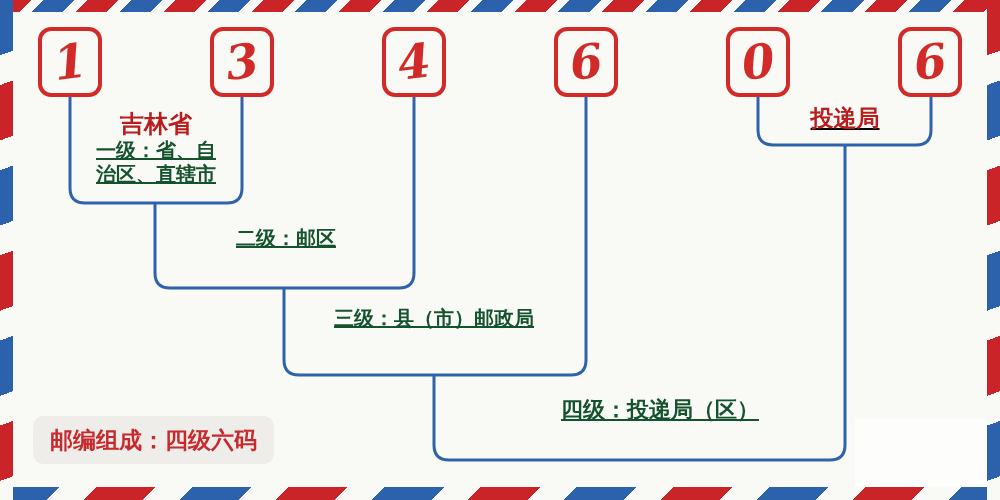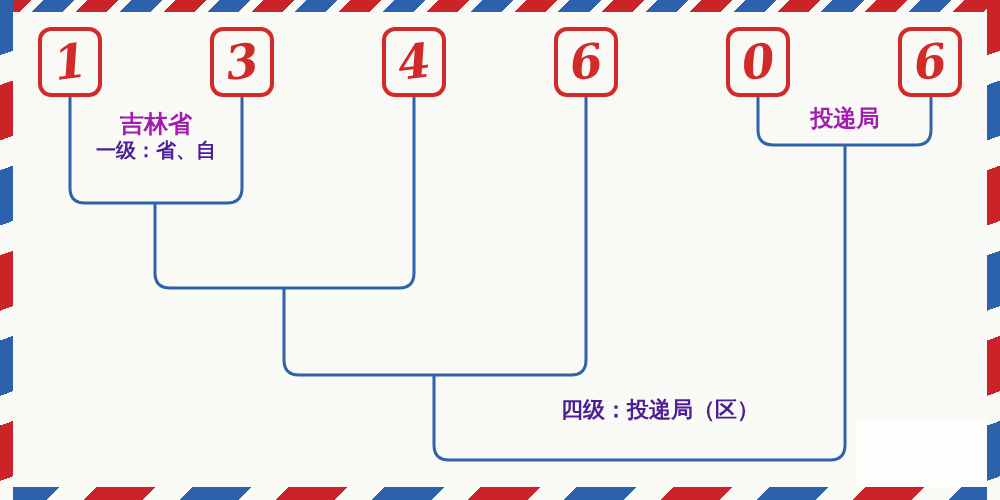--- a/index.html
+++ b/index.html
@@ -42,29 +42,29 @@
   .db0{left:38px}.db1{left:210px}.db2{left:382px}
   .db3{left:554px}.db4{left:726px}.db5{left:898px}
 
   
   #connectors{position:absolute;left:0;top:0;z-index:2;}
   #connectors path{stroke:#2e63a9;stroke-width:3;fill:none;}
 
   
   .label-group{position:absolute;transform:translateX(-50%);
     text-align:center;white-space:nowrap;z-index:4;}
-  .lv-title{color:#a21caf;font-weight:bold;font-size:24px;line-height:28px;}
-  .lv-desc{color:#4c1d95;font-weight:bold;font-size:20px;line-height:24px;}
+  .lv-title{color:#b91c1c;font-weight:bold;font-size:24px;line-height:28px;}
+  .lv-desc{color:#14532d;font-weight:bold;font-size:20px;line-height:24px;text-decoration:underline;}
   .lg1{left:156px;top:110px;}
   .lg2{left:286px;top:226px;}
   .lg3{left:434px;top:306px;}
   .lg4{left:639px;top:388px;}
   .lg4 .lv-title{font-size:22px;}
   .lg4 .lv-desc{font-size:22px;margin-top:10px;margin-left:42px;}
-  .lg5{left:845px;top:104px;}
+  .lg5{left:845px;top:104px;text-decoration:underline;}
   .lg5 .lv-title{font-size:23px;}
 
   
   .footer-badge{
     position:absolute;left:33px;top:416px;z-index:4;
     background:#efedea;border-radius:10px;
     padding:11px 17px;
     color:#c8292c;font-weight:bold;font-size:23px;line-height:26px;
     white-space:nowrap;
   }
@@ -104,30 +104,34 @@
     <path d="M 70 97 L 70 188 Q 70 203 85 203 L 227 203 Q 242 203 242 188 L 242 97"></path>
     <path d="M 155 203 L 155 273 Q 155 288 170 288 L 399 288 Q 414 288 414 273 L 414 97"></path>
     <path d="M 284 288 L 284 360 Q 284 375 299 375 L 571 375 Q 586 375 586 360 L 586 97"></path>
     <path d="M 434 375 L 434 445 Q 434 460 449 460 L 830 460 Q 845 460 845 445 L 845 145"></path>
     <path d="M 758 97 L 758 130 Q 758 145 773 145 L 916 145 Q 931 145 931 130 L 931 97"></path>
   </svg>
 
   <div class="label-group lg1">
     <div class="lv-title">吉林省</div>
     <div class="lv-desc">一级：省、自</div>
+    <div class="lv-desc">治区、直辖市</div>
   </div>
 
   <div class="label-group lg2">
+    <div class="lv-desc">二级：邮区</div>
   </div>
 
   <div class="label-group lg3">
+    <div class="lv-desc">三级：县（市）邮政局</div>
   </div>
 
   <div class="label-group lg4">
     <div class="lv-desc">四级：投递局（区）</div>
   </div>
 
   <div class="label-group lg5">
     <div class="lv-title">投递局</div>
   </div>
 
+  <div class="footer-badge">邮编组成：四级六码</div>
 
 </div>
 
 </body></html>

